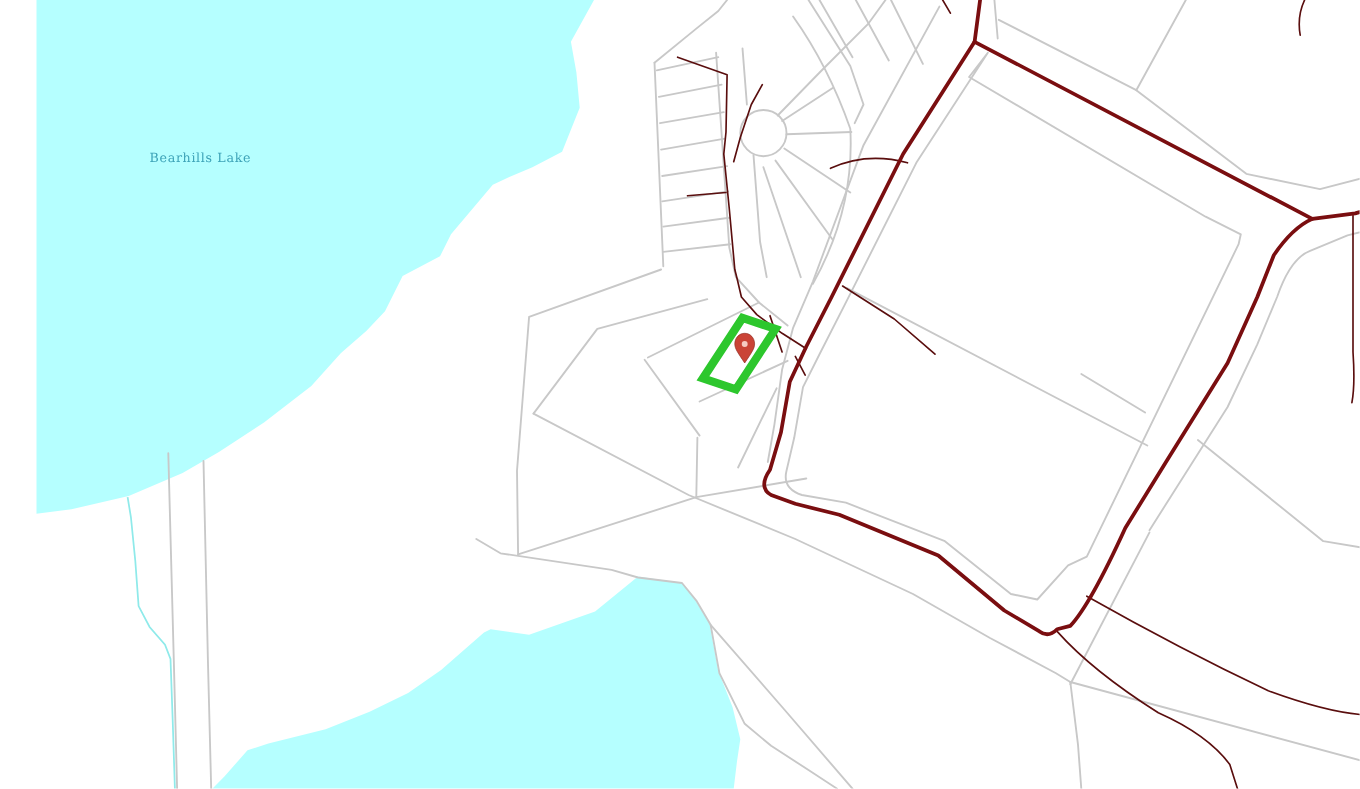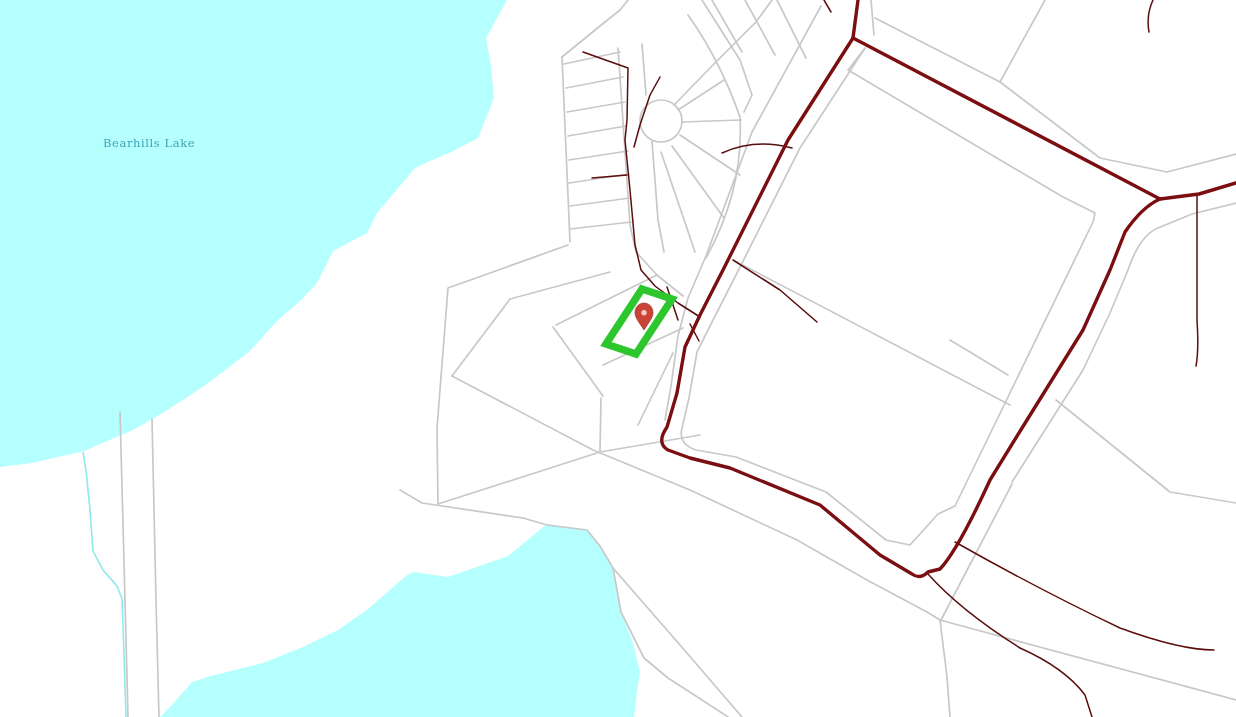--- a/index.html
+++ b/index.html
@@ -1,21 +1,21 @@
 <!DOCTYPE html>
 <html><head>
 <meta charset="utf-8">
 <style>
   html,body{margin:0;padding:0;}
   body{
     width:1236px;height:717px;overflow:hidden;
     background:var(--bg,#ffffff);
     font-family:"DejaVu Serif","Liberation Serif",serif;
   }
-  #map{position:relative;width:1044px;height:717px;}
+  #map{position:relative;width:1044px;height:717px;margin-left:33px;}
   svg{display:block}
   .water{fill:var(--water);stroke:none;}
   .water-stream{fill:none;stroke:var(--water-stream);stroke-width:1.6;}
   .parcel{fill:none;stroke:var(--parcel);stroke-width:1.7;stroke-linejoin:round;stroke-linecap:round;}
   .road-major{fill:none;stroke:var(--road);stroke-width:3.4;stroke-linejoin:round;stroke-linecap:round;}
   .stream{fill:none;stroke:var(--stream);stroke-width:1.5;stroke-linejoin:round;stroke-linecap:round;}
   .highlight{fill:none;stroke:var(--highlight);stroke-width:7.5;stroke-linejoin:miter;}
   .pin-body{fill:var(--pin);stroke:#8e2b20;stroke-width:.6;}
   .pin-hole{fill:var(--pin-hole);stroke:none;}
   .lake-label{fill:var(--label);font-size:11.5px;letter-spacing:.6px;font-family:"DejaVu Serif","Liberation Serif",serif;}

